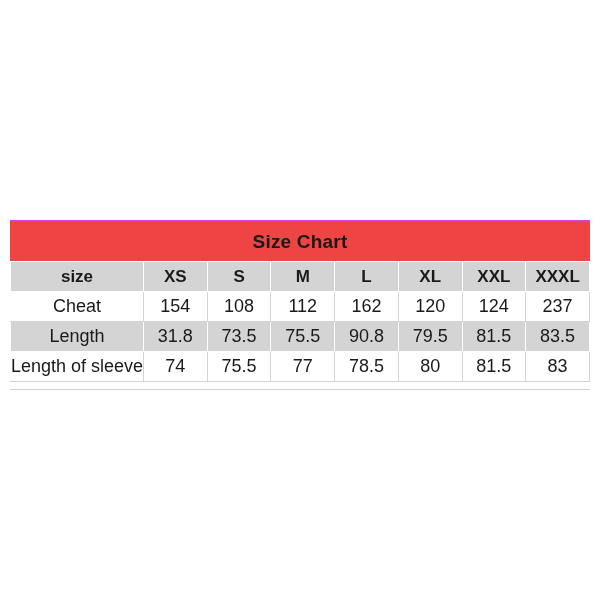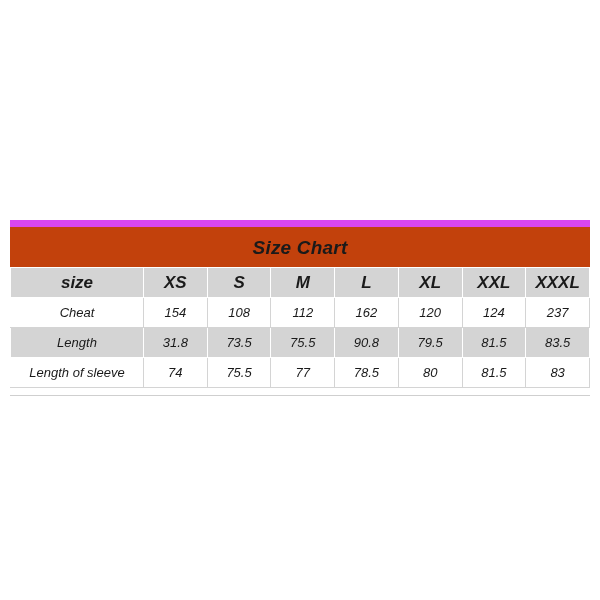--- a/index.html
+++ b/index.html
@@ -17,42 +17,41 @@
     position: relative;
     width: 600px;
     height: 600px;
     background: #ffffff;
   }
   .chart-wrap {
     position: absolute;
     left: 10px;
     top: 220px;
     width: 580px;
-    background: #c2410c;
-    border-top: 7px solid #d946ef;
+    background: #ef4444;
+    border-top: 1px solid #d946ef;
     border-bottom: 1px solid #cfcfcf;
-    font-style: italic;
   }
   .chart-title {
     text-align: center;
     font-size: 19px;
     font-weight: bold;
     color: #1a1a1a;
     padding: 10px 0 8px 0;
     letter-spacing: 0.2px;
   }
   table.size-chart {
     border-collapse: collapse;
     width: 580px;
     table-layout: fixed;
   }
   table.size-chart th,
   table.size-chart td {
     border: 1px solid #ffffff;
-    font-size: 13px;
+    font-size: 18px;
     color: #1a1a1a;
     text-align: center;
     height: 29px;
     padding: 0;
     font-weight: normal;
     overflow: hidden;
     white-space: nowrap;
   }
   table.size-chart tr.row-shaded th,
   table.size-chart tr.row-shaded td {

